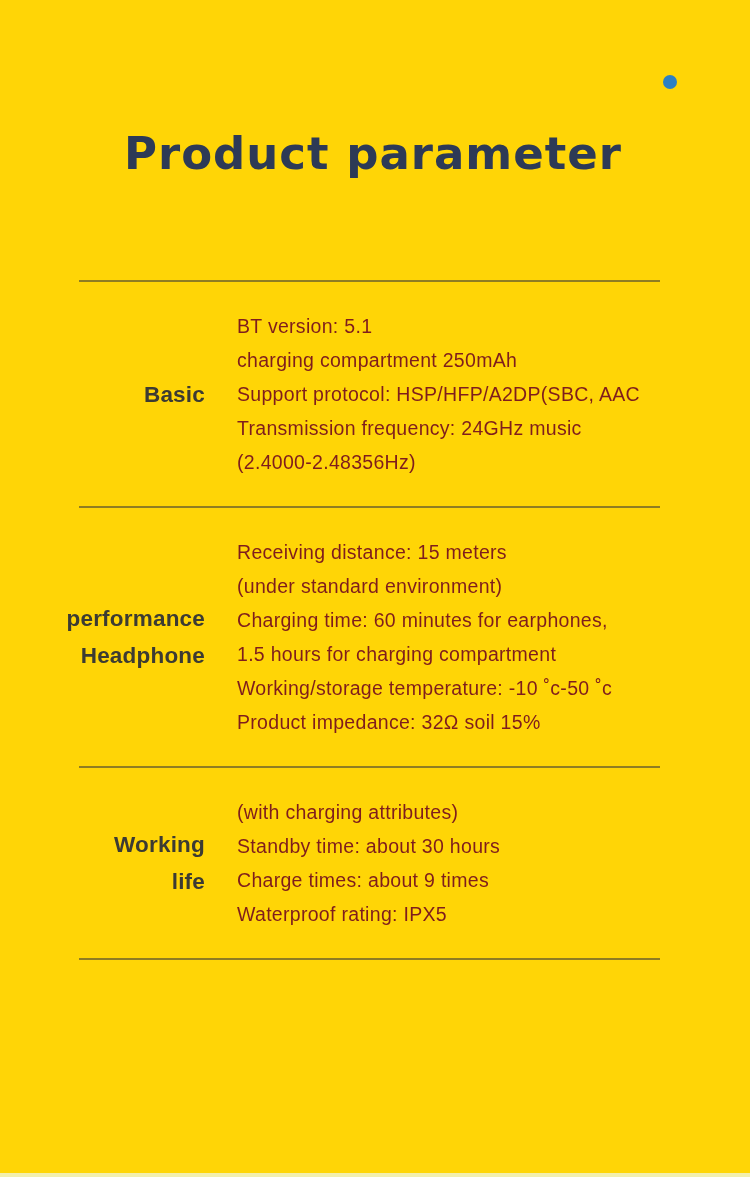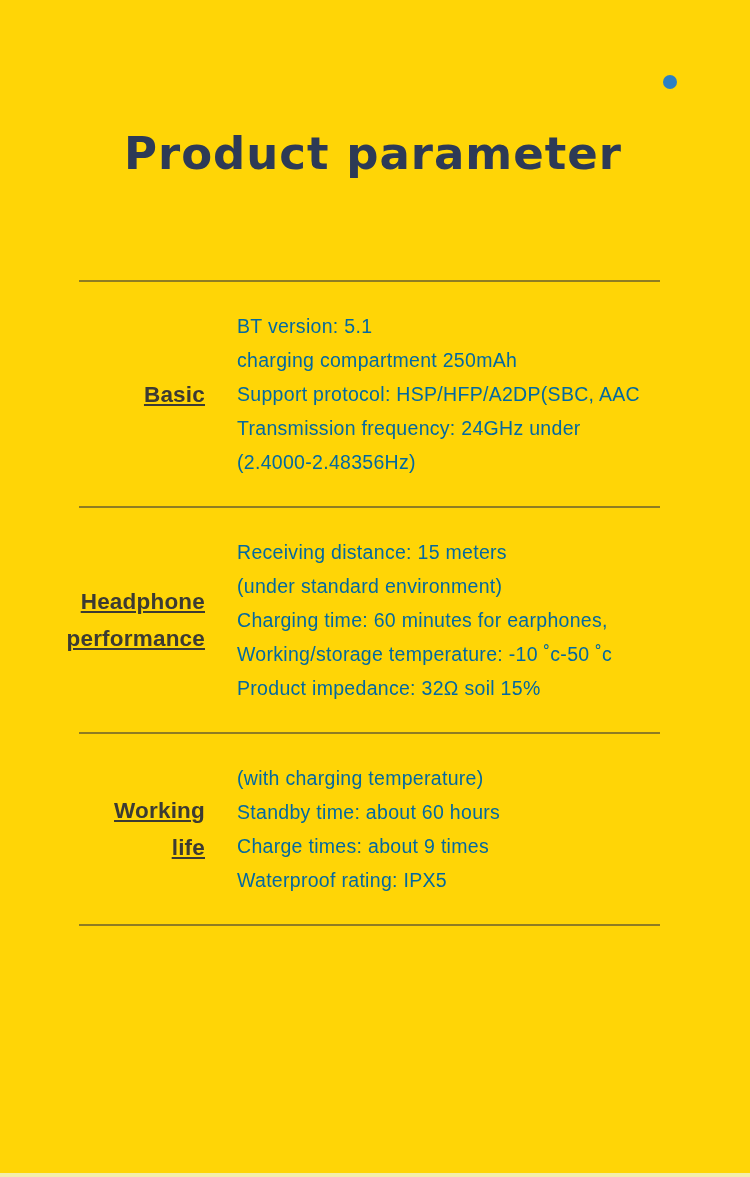--- a/index.html
+++ b/index.html
@@ -46,26 +46,25 @@
   }
   .section-label {
     width: 205px;
     flex: 0 0 205px;
     text-align: right;
     font-weight: bold;
     font-size: 22.5px;
     line-height: 37px;
     color: #3c3b33;
     letter-spacing: 0.2px;
-    text-decoration: underline;
   }
   .section-values {
     flex: 1 1 auto;
     margin-left: 32px;
-    color: #0369a1;
+    color: #7f1d1d;
     font-size: 19.5px;
     letter-spacing: 0.3px;
   }
   .row { line-height: 34px; white-space: nowrap; }
   .section:last-of-type { padding: 48px 0 56px; }
   .section:last-of-type .row { line-height: 31.5px; }
   .bottom-strip {
     position: absolute;
     left: 0;
     bottom: 0;
@@ -83,47 +82,48 @@
   <div class="sections">
       <div class="divider" style="background: rgb(143, 125, 34);"></div>
   <div class="section">
     <div class="section-label">
           <div>Basic</div>
         </div>
     <div class="section-values">
           <div class="row">BT version: 5.1</div>
           <div class="row">charging compartment 250mAh</div>
           <div class="row">Support protocol: HSP/HFP/A2DP(SBC, AAC</div>
-          <div class="row">Transmission frequency: 24GHz under</div>
+          <div class="row">Transmission frequency: 24GHz music</div>
           <div class="row">(2.4000-2.48356Hz)</div>
         </div>
   </div>
 <div class="divider" style="background: rgb(143, 125, 34);"></div>
   <div class="section">
     <div class="section-label">
+          <div>performance</div>
           <div>Headphone</div>
-          <div>performance</div>
         </div>
     <div class="section-values">
           <div class="row">Receiving distance: 15 meters</div>
           <div class="row">(under standard environment)</div>
           <div class="row">Charging time: 60 minutes for earphones,</div>
+          <div class="row">1.5 hours for charging compartment</div>
           <div class="row">Working/storage temperature: -10 ˚c-50 ˚c</div>
           <div class="row">Product impedance: 32Ω soil 15%</div>
         </div>
   </div>
 <div class="divider" style="background: rgb(143, 125, 34);"></div>
   <div class="section">
     <div class="section-label">
           <div>Working</div>
           <div>life</div>
         </div>
     <div class="section-values">
-          <div class="row">(with charging temperature)</div>
-          <div class="row">Standby time: about 60 hours</div>
+          <div class="row">(with charging attributes)</div>
+          <div class="row">Standby time: about 30 hours</div>
           <div class="row">Charge times: about 9 times</div>
           <div class="row">Waterproof rating: IPX5</div>
         </div>
   </div>
 <div class="divider" style="background: rgb(143, 125, 34);"></div>
     </div>
   <div class="bottom-strip"></div>
 </div>
 
 </body></html>

